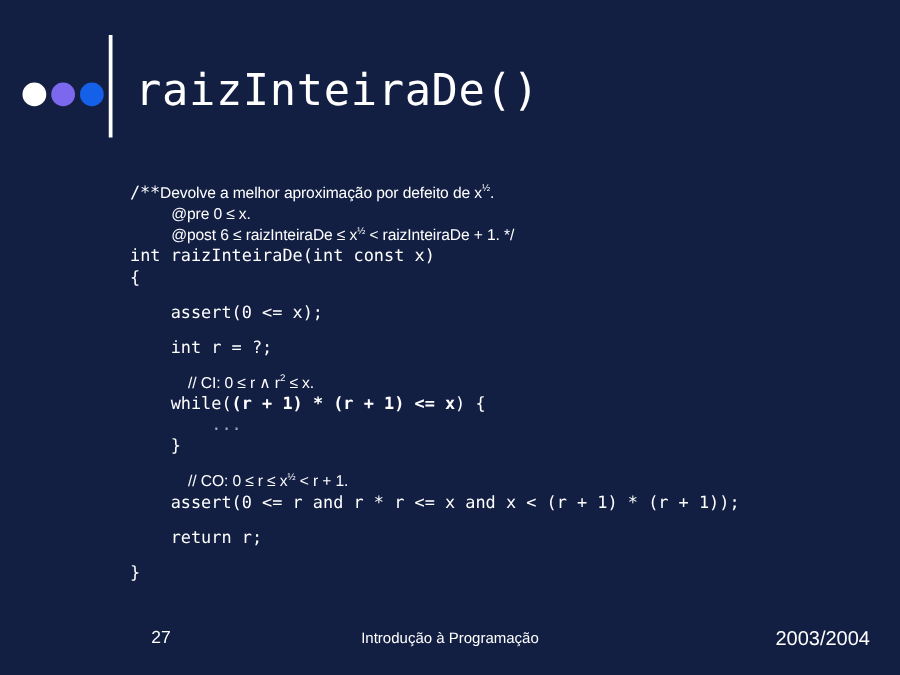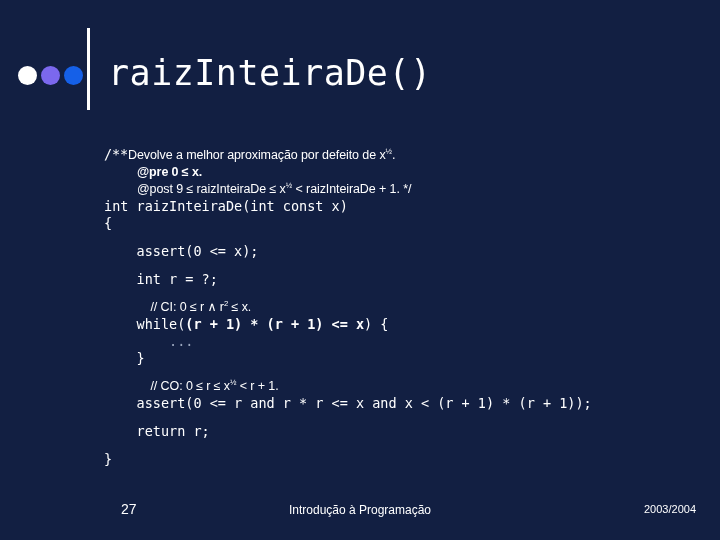--- a/index.html
+++ b/index.html
@@ -120,21 +120,21 @@
     text-align: center;
     color: #FFFFFF;
     font-size: 12px;
     font-family: "Liberation Sans", sans-serif;
   }
   .footer-right {
     position: absolute;
     right: 24px;
     top: 11px;
     color: #FFFFFF;
-    font-size: 11px;
+    font-size: 16px;
     font-family: "Liberation Sans", sans-serif;
   }
 </style>
 </head>
 <body style="background: rgb(18, 31, 66);">
 
 <div class="slide" style="background: rgb(18, 31, 66);">
 
   <div class="header">
 
@@ -146,23 +146,23 @@
 
     <div class="header-rule"></div>
 
     <div class="title">raizInteiraDe()</div>
   </div>
 
   <div class="body">
 
     <div class="code-line comment"><span class="code-line" style="font-family:'DejaVu Sans Mono','Liberation Mono',monospace;font-size:13.5px;">/**</span><span>Devolve a melhor aproximação por defeito de x</span><sup>½</sup><span>.</span></div>
 
-    <div class="code-line comment" style="padding-left:33px;font-weight:bold;"><span>@pre 0 ≤ x.</span></div>
-
-    <div class="code-line comment" style="padding-left:33px;"><span>@post 9 ≤ raizInteiraDe ≤ x</span><sup>½</sup><span> &lt; raizInteiraDe + 1. */</span></div>
+    <div class="code-line comment" style="padding-left:33px;"><span>@pre 0 ≤ x.</span></div>
+
+    <div class="code-line comment" style="padding-left:33px;"><span>@post 6 ≤ raizInteiraDe ≤ x</span><sup>½</sup><span> &lt; raizInteiraDe + 1. */</span></div>
 
     <div class="code-line">int raizInteiraDe(int const x)</div>
     <div class="code-line">{</div>
 
     <div class="spacer"></div>
 
     <div class="code-line">    assert(0 &lt;= x);</div>
 
     <div class="spacer"></div>
 

